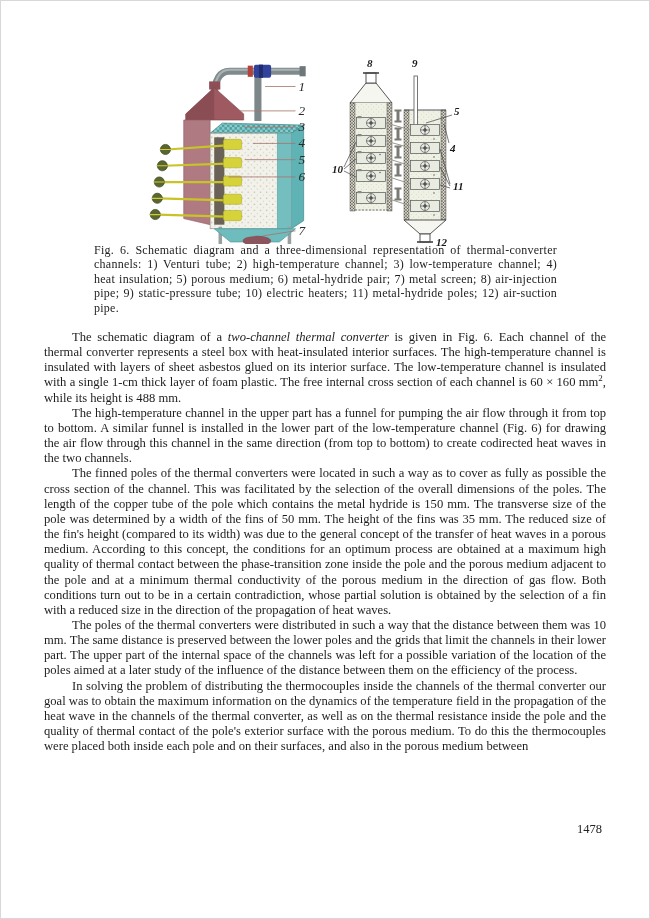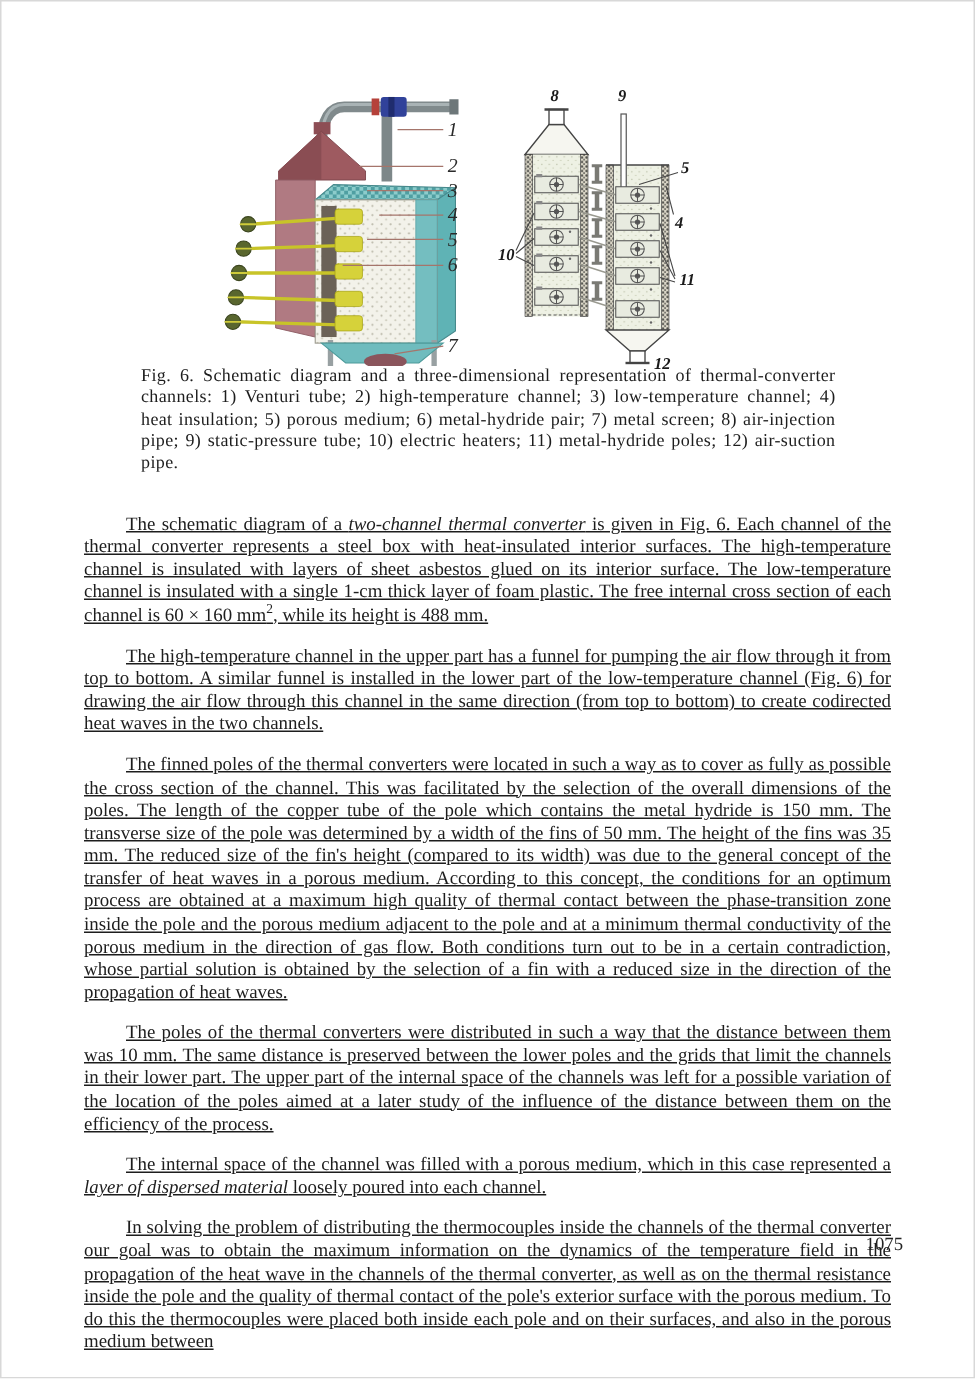--- a/index.html
+++ b/index.html
@@ -11,21 +11,21 @@
   .fig-photo{position:absolute;left:143px;top:56px;width:178px;height:188px;}
   .fig-schematic{position:absolute;left:330px;top:53px;width:182px;height:197px;}
   .caption{
     position:absolute;left:94px;top:243px;width:463px;
     font-size:12px;line-height:14.4px;text-align:justify;letter-spacing:0.25px;
   }
   .bodytext{
     position:absolute;left:44px;top:330px;width:562px;
     font-size:12.6px;line-height:15.15px;text-align:justify;
   }
-  .bodytext p{margin:12px;text-indent:28px;text-decoration:underline;}
+  .bodytext p{margin:0;text-indent:28px;}
   .bodytext .it{font-style:italic;}
   .bodytext sup{font-size:9px;line-height:0;}
   .pageno{position:absolute;right:48px;top:822px;font-size:12.5px;color:#222;}
   .flabel{font:italic 13px "Liberation Serif", serif;fill:#2a2a2a;}
   .slabel{font:italic bold 11px "Liberation Serif", serif;fill:#1a1a1a;}
   .leader{stroke:#a5756b;stroke-width:0.8;fill:none;}
   .sline{stroke:#444;stroke-width:0.7;fill:none;}
 </style>
 </head>
 <body>
@@ -312,19 +312,18 @@
     </g>
   </svg>
 
   <div class="caption">Fig. 6. Schematic diagram and a three-dimensional representation of thermal-converter channels: 1) Venturi tube; 2) high-temperature channel; 3) low-temperature channel; 4) heat insulation; 5) porous medium; 6) metal-hydride pair; 7) metal screen; 8) air-injection pipe; 9) static-pressure tube; 10) electric heaters; 11) metal-hydride poles; 12) air-suction pipe.</div>
 
   <div class="bodytext">
     <p><span>The schematic diagram of a </span><span class="it">two-channel thermal converter</span><span> is given in Fig. 6. Each channel of the thermal converter represents a steel box with heat-insulated interior surfaces. The high-temperature channel is insulated with layers of sheet asbestos glued on its interior surface. The low-temperature channel is insulated with a single 1-cm thick layer of foam plastic. The free internal cross section of each channel is 60 × 160 mm</span><sup>2</sup><span>, while its height is 488 mm.</span></p>
     <p>The high-temperature channel in the upper part has a funnel for pumping the air flow through it from top to bottom. A similar funnel is installed in the lower part of the low-temperature channel (Fig. 6) for drawing the air flow through this channel in the same direction (from top to bottom) to create codirected heat waves in the two channels.</p>
     <p>The finned poles of the thermal converters were located in such a way as to cover as fully as possible the cross section of the channel. This was facilitated by the selection of the overall dimensions of the poles. The length of the copper tube of the pole which contains the metal hydride is 150 mm. The transverse size of the pole was determined by a width of the fins of 50 mm. The height of the fins was 35 mm. The reduced size of the fin's height (compared to its width) was due to the general concept of the transfer of heat waves in a porous medium. According to this concept, the conditions for an optimum process are obtained at a maximum high quality of thermal contact between the phase-transition zone inside the pole and the porous medium adjacent to the pole and at a minimum thermal conductivity of the porous medium in the direction of gas flow. Both conditions turn out to be in a certain contradiction, whose partial solution is obtained by the selection of a fin with a reduced size in the direction of the propagation of heat waves.</p>
     <p>The poles of the thermal converters were distributed in such a way that the distance between them was 10 mm. The same distance is preserved between the lower poles and the grids that limit the channels in their lower part. The upper part of the internal space of the channels was left for a possible variation of the location of the poles aimed at a later study of the influence of the distance between them on the efficiency of the process.</p>
-    <p><span>The internal space of the channel was filled with a porous medium, which in this case represented a </span><span class="it">layer of dispersed material</span><span> loosely poured into each channel.</span></p>
     <p>In solving the problem of distributing the thermocouples inside the channels of the thermal converter our goal was to obtain the maximum information on the dynamics of the temperature field in the propagation of the heat wave in the channels of the thermal converter, as well as on the thermal resistance inside the pole and the quality of thermal contact of the pole's exterior surface with the porous medium. To do this the thermocouples were placed both inside each pole and on their surfaces, and also in the porous medium between</p>
   </div>
 
-  <div class="pageno">1075</div>
+  <div class="pageno">1478</div>
 
 </div>
 
 </body></html>

